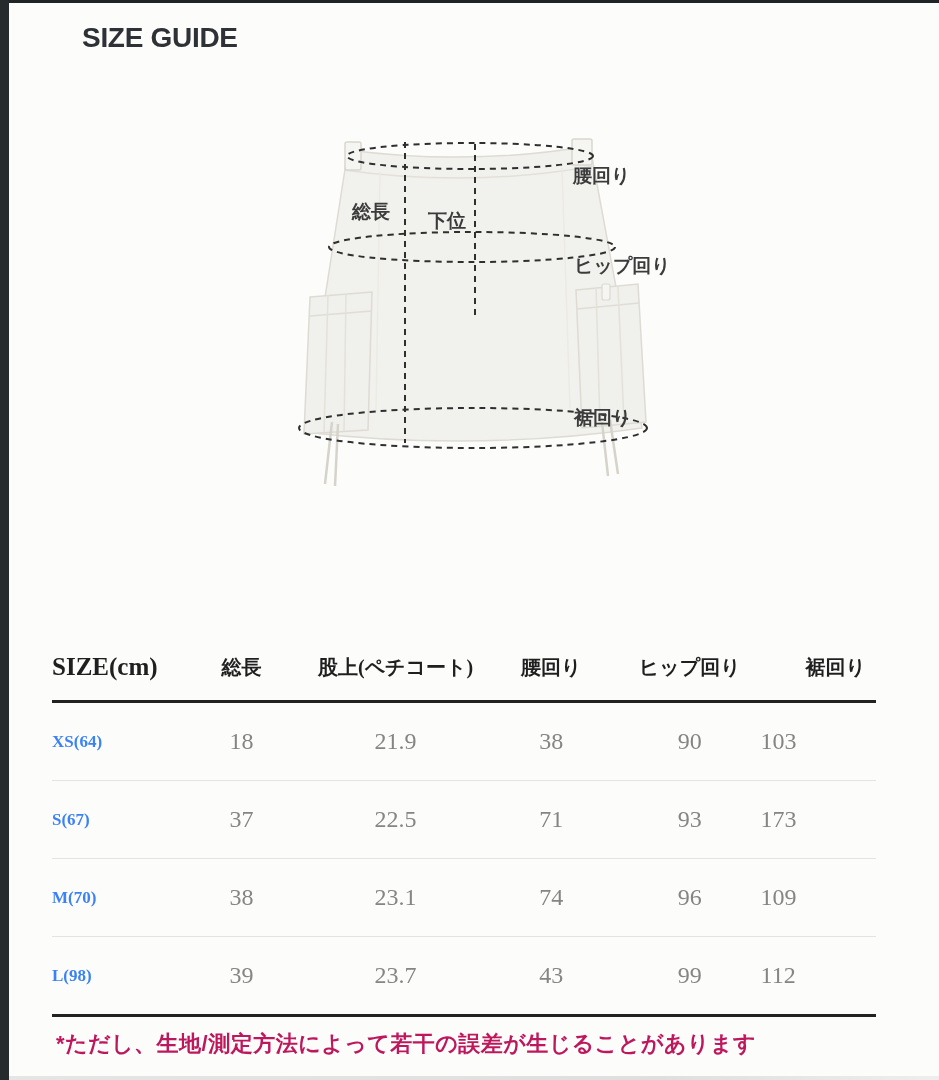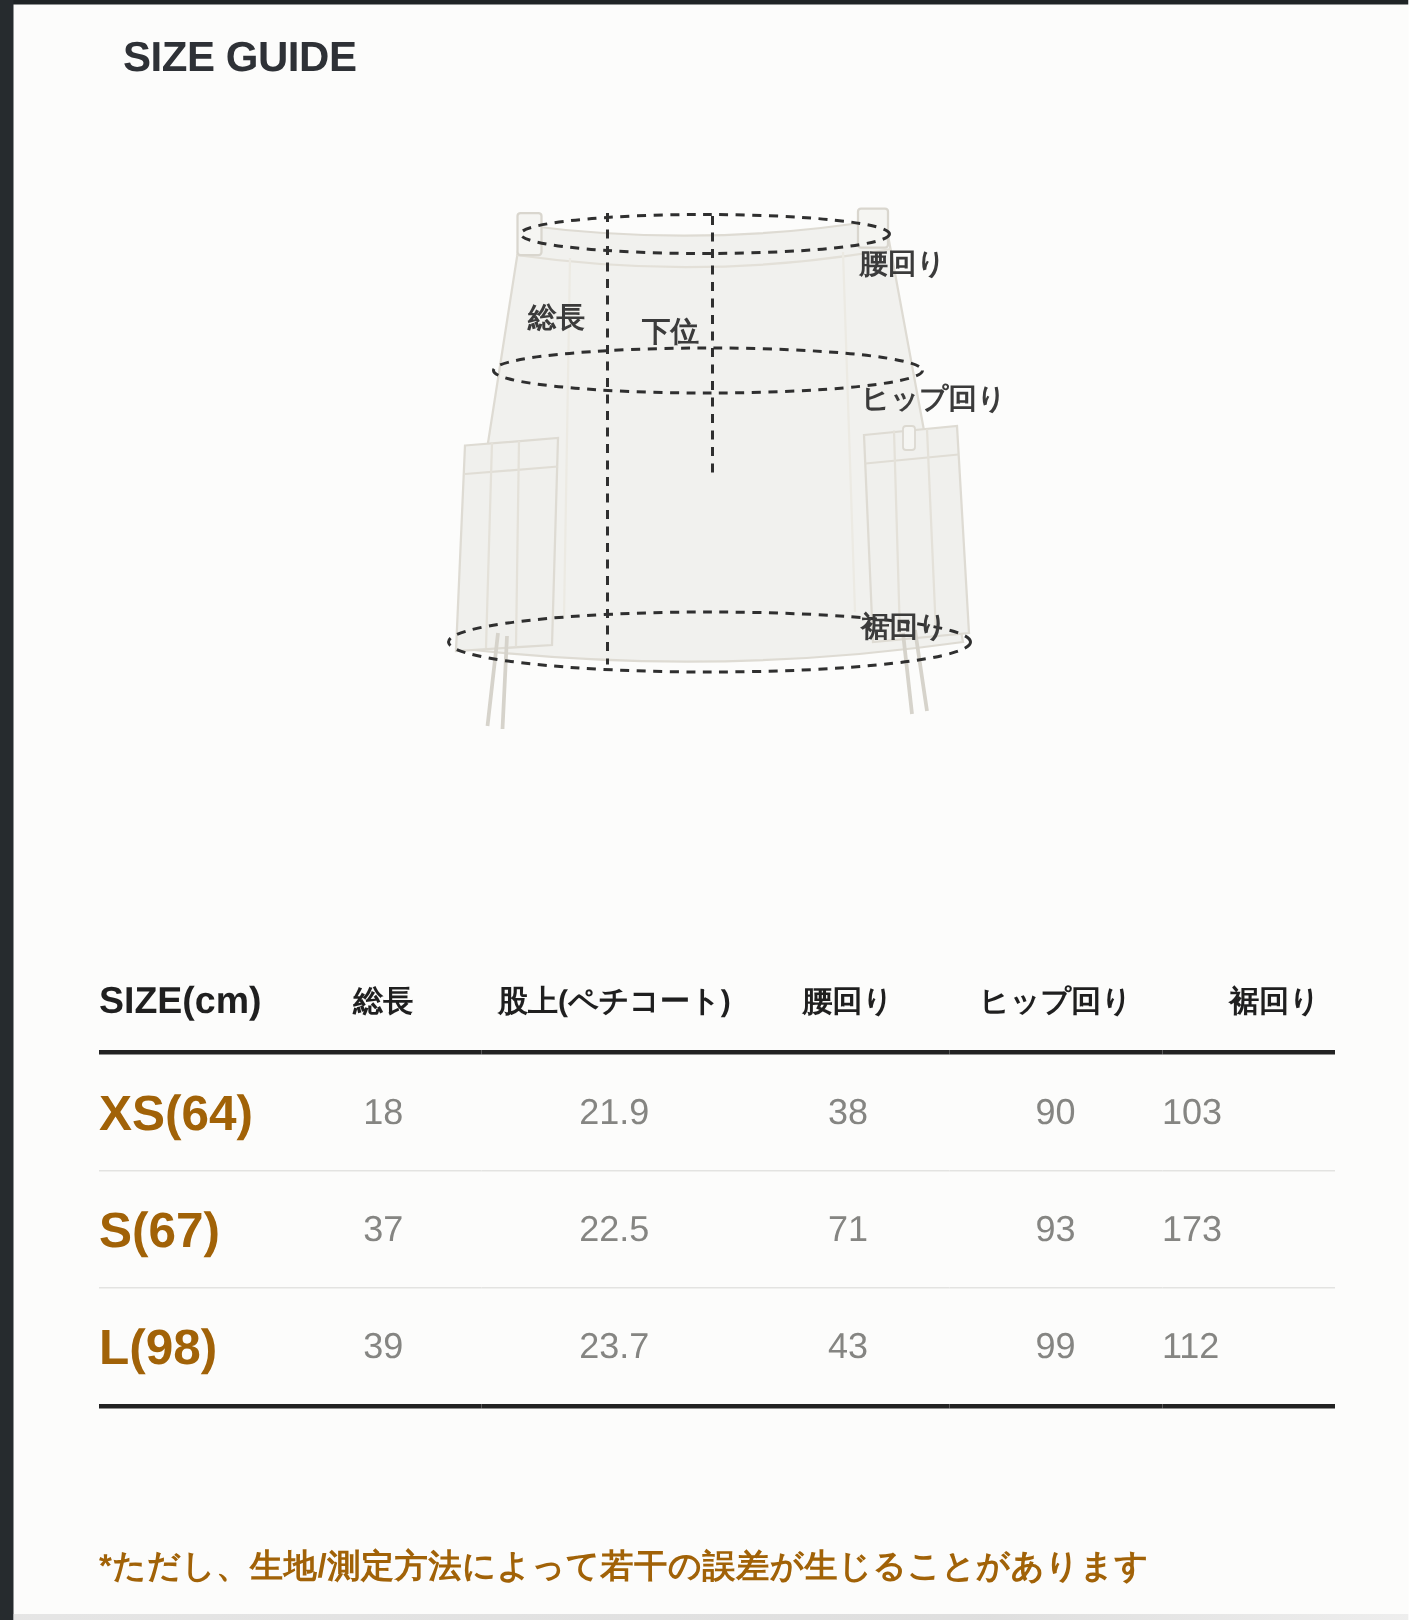--- a/index.html
+++ b/index.html
@@ -31,45 +31,45 @@
   .diagram{
     position:absolute;left:280px;top:112px;width:420px;height:380px;
   }
   .diagram svg{display:block;width:100%;height:100%;}
   .diagram text{
     font-family:"Liberation Sans","DejaVu Sans",sans-serif;
     font-size:19px;font-weight:700;fill:#3b3b3b;
   }
   
   table.size-table{
-    position:absolute;left:66px;top:634px;width:824px;
-    border-collapse:collapse;table-layout:fixed;
+    position:absolute;left:52px;top:634px;width:824px;
+    border-collapse:collapse;table-layout:fixed;font-family:Liberation Serif, serif;
   }
   table.size-table th,table.size-table td{padding:0;}
   thead th{
     height:66px;vertical-align:middle;
     font-size:20px;font-weight:700;color:#1f1f1f;
     text-align:center;border-bottom:3px solid #222222;
   }
   thead th.col-size{font-size:25px;text-align:left;}
   thead th.col-last{text-align:right;padding-right:10px;}
   tbody td{
     height:77px;vertical-align:middle;text-align:center;
     font-size:24px;color:#858582;
   }
   tbody tr + tr td{border-top:1px solid #e3e3e1;}
   tbody tr:last-child td{border-bottom:3px solid #222222;}
   tbody td.cell-size{
-    text-align:left;font-weight:700;font-size:33px;color:#a16207;
+    text-align:left;font-weight:700;font-size:17px;color:#3b82f6;
   }
   tbody td.col-last{text-align:left;padding-right:14px;}
   
   .footnote{
-    position:absolute;left:66px;top:1029px;margin:0;
-    font-size:22px;font-weight:700;color:#a16207;letter-spacing:0.5px;
+    position:absolute;left:56px;top:1029px;margin:0;
+    font-size:22px;font-weight:700;color:#be185d;letter-spacing:0.5px;
   }
 </style>
 </head>
 <body>
 
 <div class="screen">
 
   <div class="edge-top"></div>
   <div class="edge-left"></div>
   <div class="edge-bottom"></div>
@@ -144,20 +144,28 @@
       </tr>
       <tr>
         <td class="cell-size">S(67)</td>
         <td>37</td>
         <td>22.5</td>
         <td>71</td>
         <td>93</td>
         <td class="col-last">173</td>
       </tr>
       <tr>
+        <td class="cell-size">M(70)</td>
+        <td>38</td>
+        <td>23.1</td>
+        <td>74</td>
+        <td>96</td>
+        <td class="col-last">109</td>
+      </tr>
+      <tr>
         <td class="cell-size">L(98)</td>
         <td>39</td>
         <td>23.7</td>
         <td>43</td>
         <td>99</td>
         <td class="col-last">112</td>
       </tr>
     </tbody>
   </table>
 

